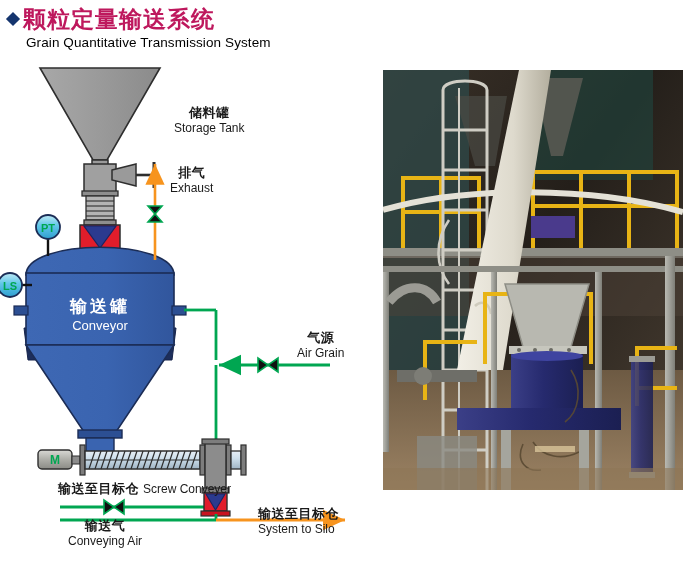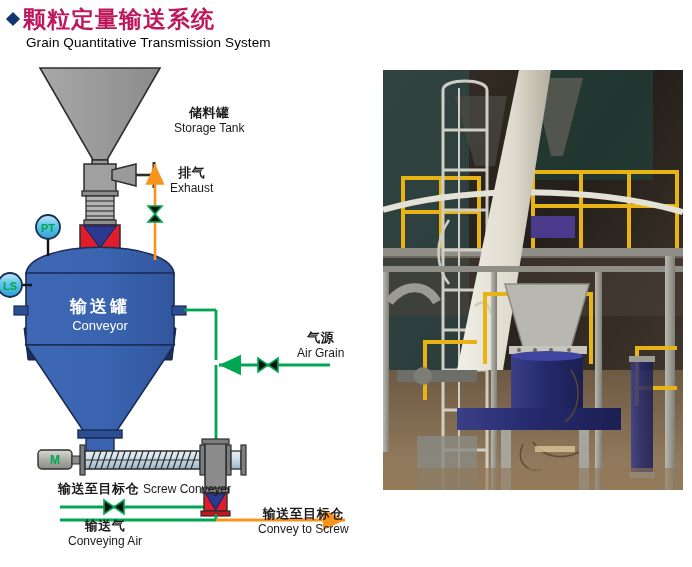--- a/index.html
+++ b/index.html
@@ -247,21 +247,21 @@
     <span class="cn">输送至目标仓</span><span class="en">Screw Conveyer</span>
   </div>
 
   <div class="lbl" style="left:68px;top:518px;">
     <div class="cn">输送气</div>
     <div class="en">Conveying Air</div>
   </div>
 
   <div class="lbl" style="left:258px;top:506px;">
     <div class="cn">输送至目标仓</div>
-    <div class="en">Convey to Screw</div>
+    <div class="en">System to Silo</div>
   </div>
 
   <div class="photo">
     <svg width="300" height="420" viewBox="0 0 300 420">
       <defs>
         <linearGradient id="bgDark" x1="0" y1="0" x2="1" y2="1">
           <stop offset="0%" stop-color="#3a3128"></stop>
           <stop offset="45%" stop-color="#241f1a"></stop>
           <stop offset="100%" stop-color="#4a3f33"></stop>
         </linearGradient>

